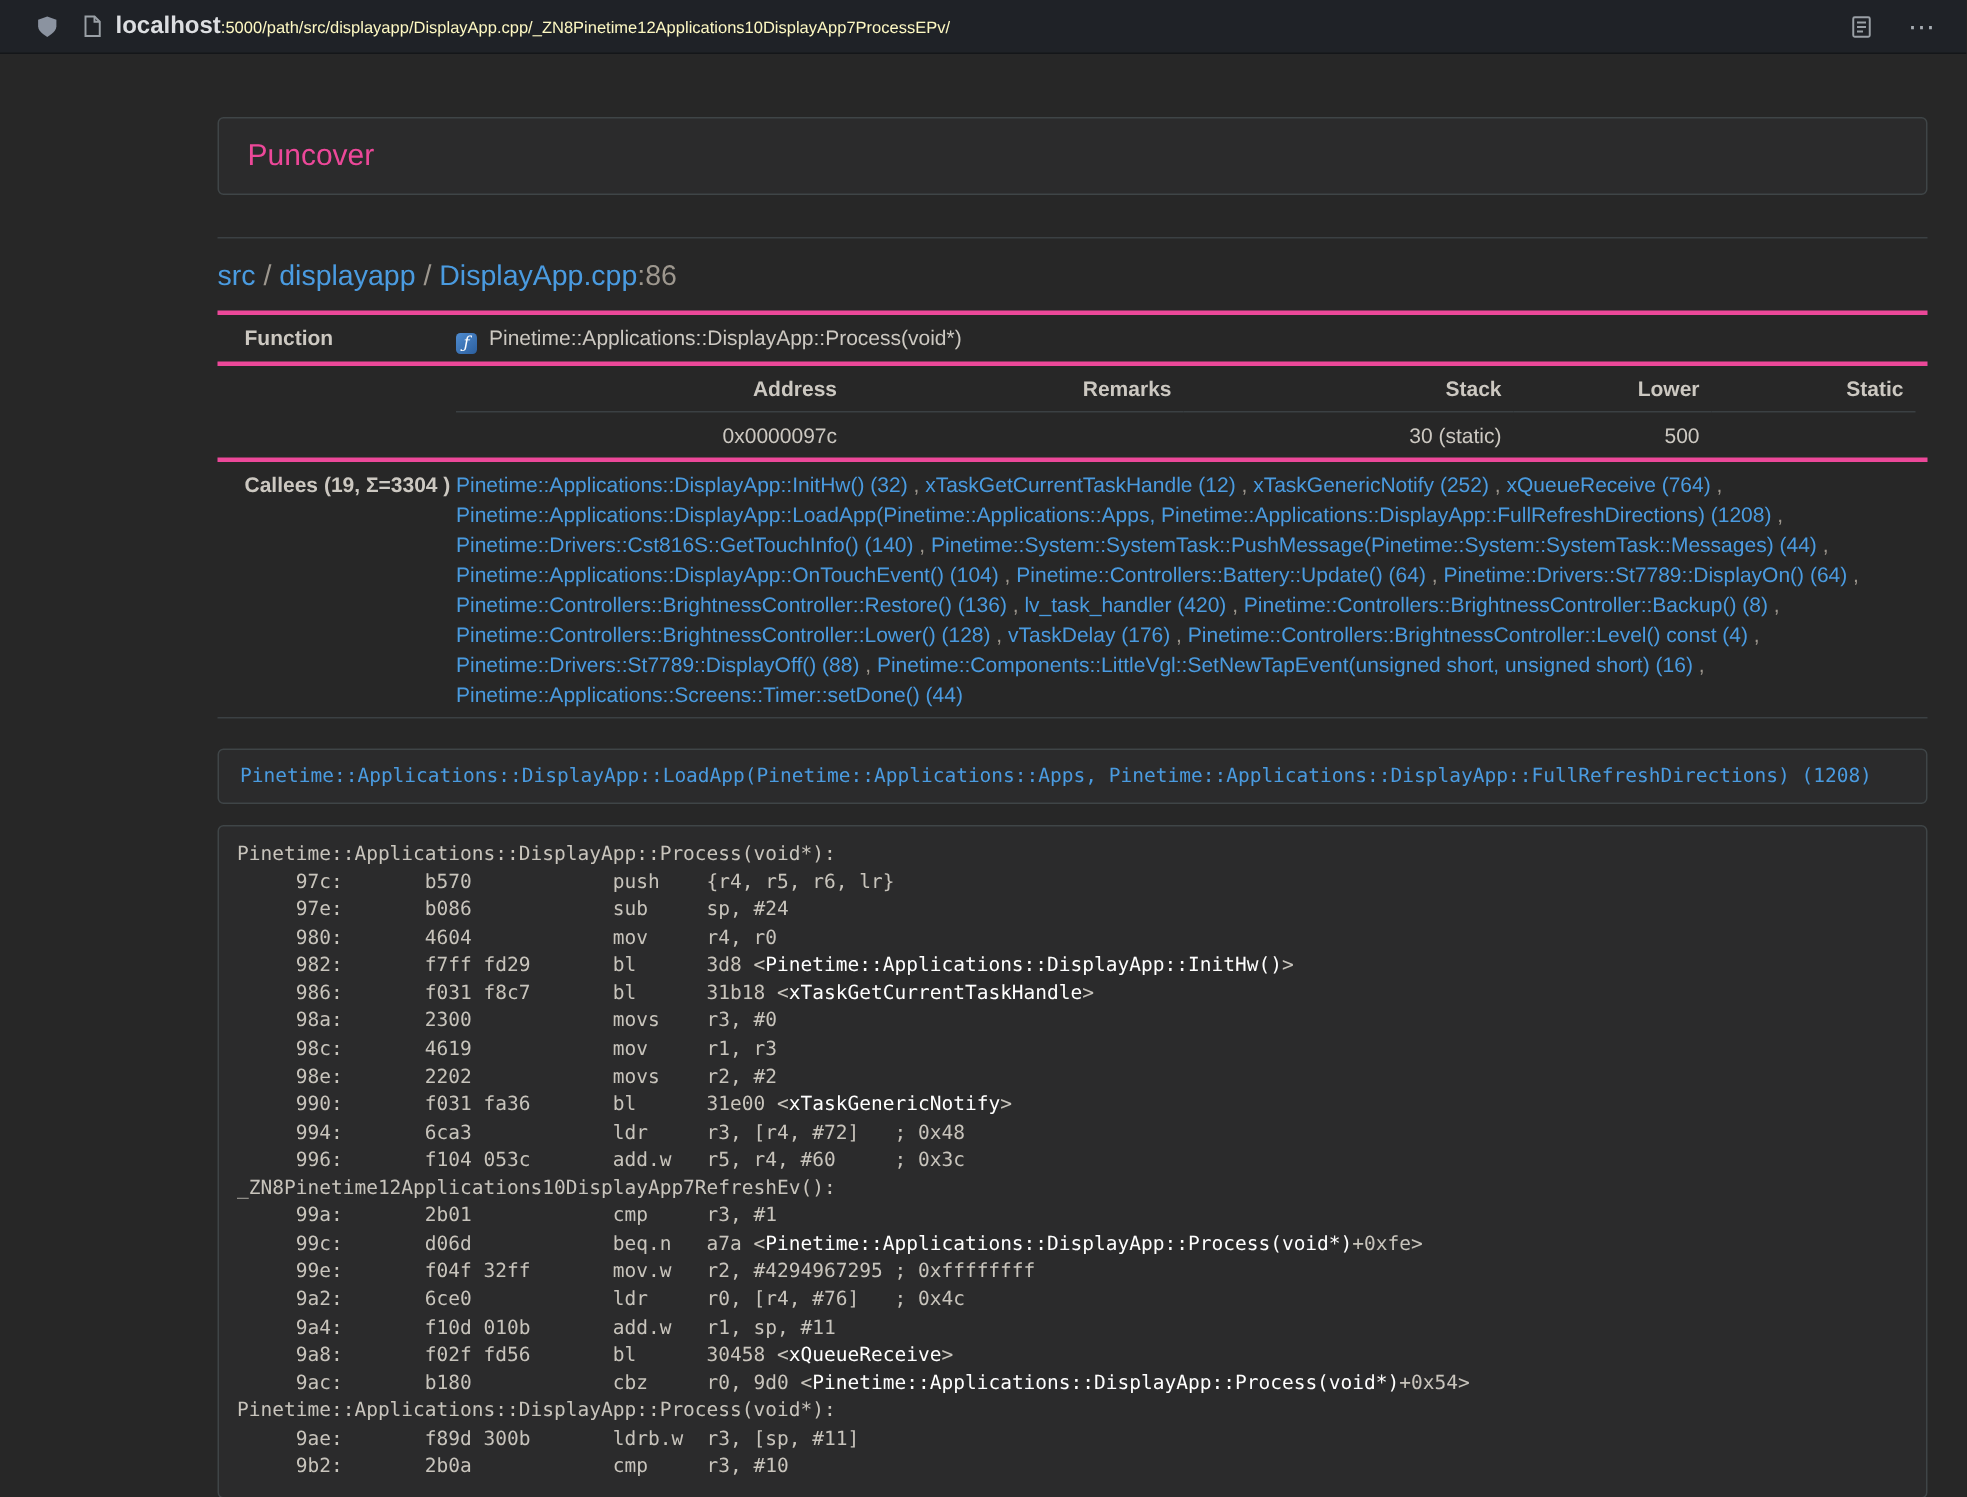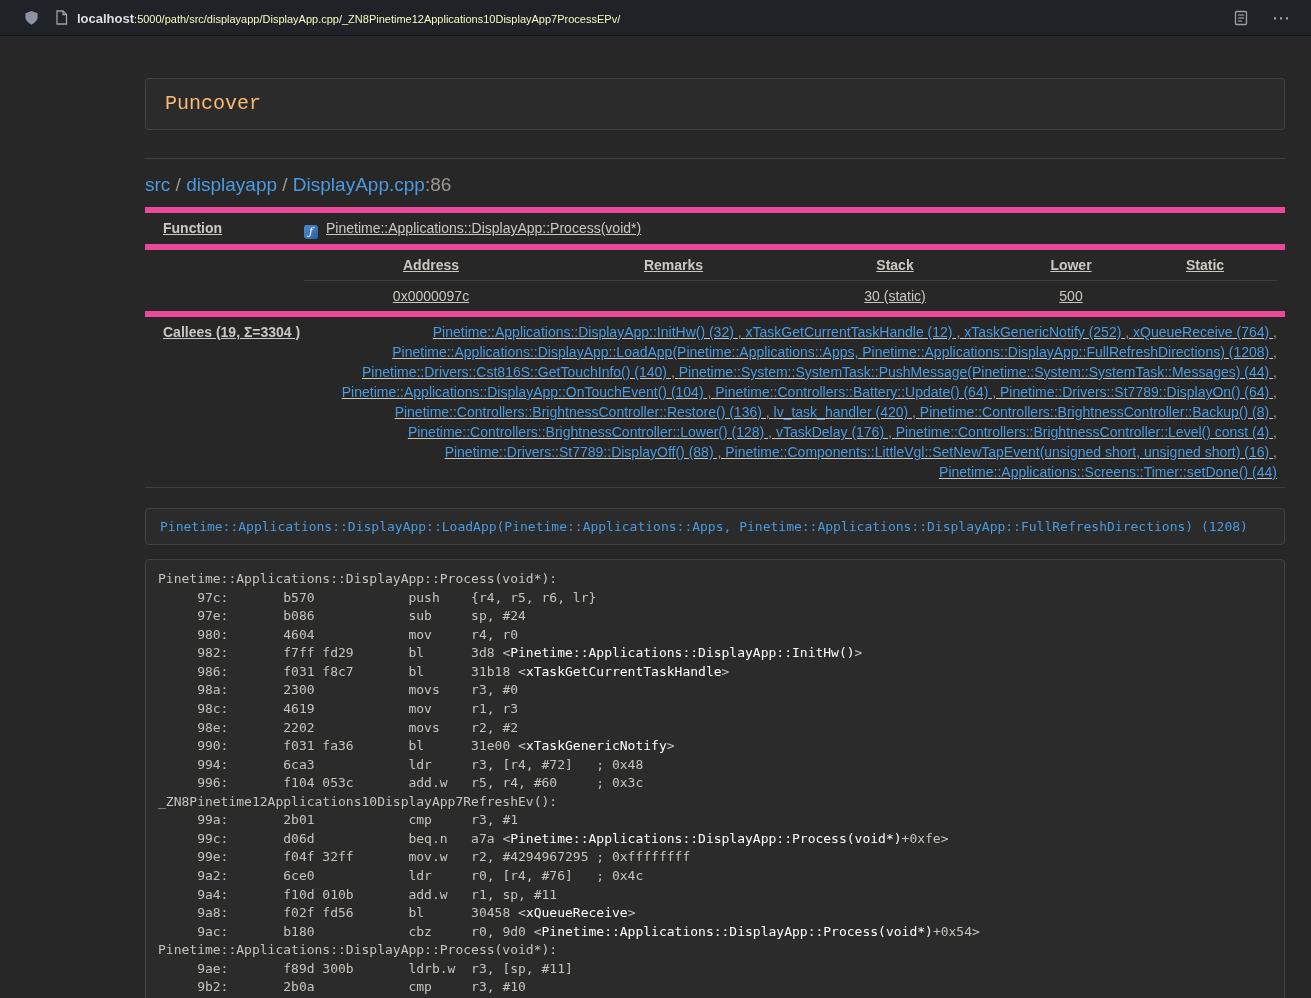--- a/index.html
+++ b/index.html
@@ -14,60 +14,59 @@
   .chrome {
     height: 36px;
     background: #1f2227;
     border-bottom: 1px solid #141619;
     display: flex;
     align-items: center;
     padding: 0 14px;
   }
   .chrome .shield { margin-left: 10px; margin-right: 16px; display: inline-flex; }
   .urlbox { display: flex; align-items: center; gap: 9px; flex: 1; min-width: 0; cursor: text; }
-  .url-host { color: #dcdee1; font-size: 13px; font-weight: bold; }
+  .url-host { color: #dcdee1; font-size: 16px; font-weight: bold; }
   .url-path { color: #fef9c3; font-size: 11px; white-space: nowrap; overflow: hidden; }
   .chrome-right { display: flex; align-items: center; gap: 24px; margin-right: 6px; }
   .menu-dots { font-size: 18px; color: #a7adb3; letter-spacing: 1px; cursor: pointer; line-height: 1; }
   .icon-btn { display: inline-flex; cursor: pointer; }
 
   
   .container { width: 1140px; margin-left: 145px; color: #ccc8c1; }
   a { color: #4a9be0; text-decoration: none; cursor: pointer; }
   .sep, .muted { color: #9d978e; }
 
   .jumbotron {
     margin-top: 42px;
     background: #2b2b2c;
     border: 1px solid #3f4547;
     border-radius: 4px;
     padding: 12px 19px;
   }
-  .jumbotron h1 { margin: 0; font-size: 20px; font-weight: 500; color: #fdba74; line-height: 26px; font-family: Liberation Mono, monospace; }
+  .jumbotron h1 { margin: 0; font-size: 20px; font-weight: 500; color: #ec4899; line-height: 26px; }
 
   hr.rule { border: none; border-top: 1px solid #3b4043; margin: 28px 0 0 0; }
 
   .breadcrumb { margin: 16px 0 12px 0; font-size: 19px; line-height: 20px; }
 
   
   table.fn {
     width: 100%;
     border-collapse: collapse;
     table-layout: fixed;
     font-size: 14px;
     line-height: 20px;
     color: #ccc8c1;
     border-bottom: 1px solid #3b4043;
   }
   table.fn > tbody > tr > th,
   table.fn > tbody > tr > td {
-    border-top: 6px solid #ec4899;
+    border-top: 3px solid #ec4899;
     text-align: left;
     vertical-align: top;
-    text-decoration: underline;
   }
   table.fn > tbody > tr > th {
     padding: 5px 8px 5px 18px;
     font-weight: bold;
     white-space: nowrap;
     overflow: visible;
   }
   table.fn > tbody > tr > td { padding: 5px 8px 5px 14px; }
   table.fn > tbody > tr.stats-row > td { padding: 0 8px 0 14px; }
 
@@ -81,27 +80,27 @@
     text-align: center;
     margin-right: 8px;
     vertical-align: -2px;
     font-family: "DejaVu Serif", serif;
     font-style: italic;
   }
 
   
   table.stats { width: 100%; border-collapse: collapse; table-layout: fixed; }
   table.stats th, table.stats td {
-    text-align: center;
+    text-align: right;
     padding: 5px 8px 5px 0;
     line-height: 20px;
   }
   table.stats th { font-weight: bold; border-bottom: 1px solid #3b4043; }
 
-  #callees { margin: 0; line-height: 20px; text-align: right; }
+  #callees { margin: 0; line-height: 20px; }
   a.callee { white-space: nowrap; }
 
   .sym-panel {
     margin-top: 20px;
     background: #2b2b2c;
     border: 1px solid #3f4547;
     border-radius: 4px;
     padding: 9px 14px;
     font-family: "DejaVu Sans Mono", monospace;
     font-size: 13px;

